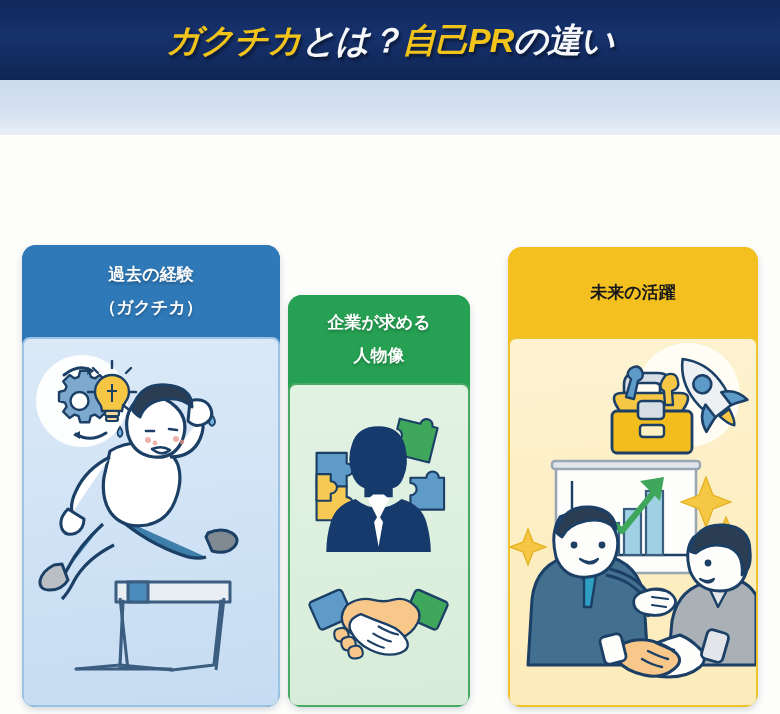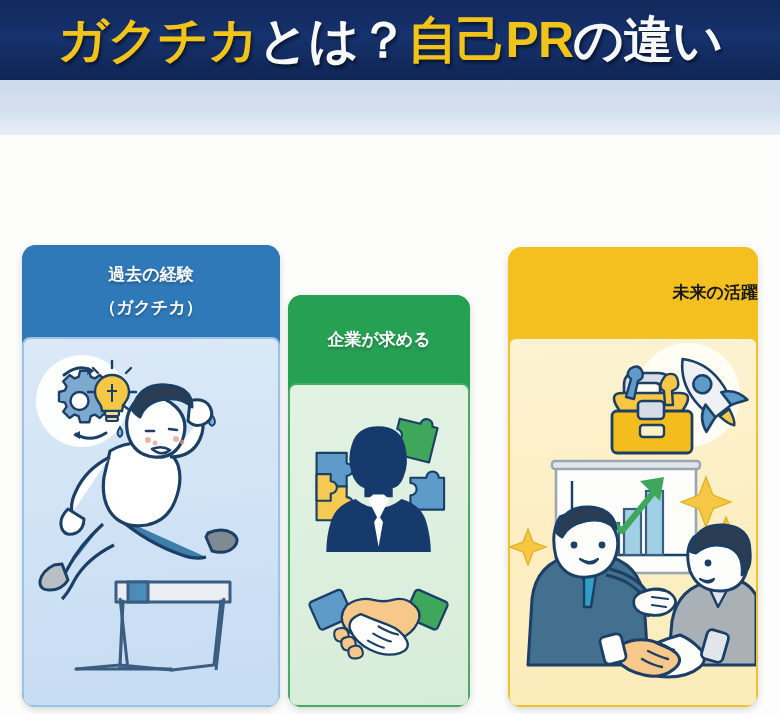--- a/index.html
+++ b/index.html
@@ -24,26 +24,27 @@
     position: absolute;
     left: 0; top: 0;
     width: 780px; height: 80px;
     background: linear-gradient(180deg, #11295c 0%, #16326d 45%, #0f2553 100%);
     display: flex;
     align-items: center;
     justify-content: center;
     overflow: hidden;
   }
   .title-text {
-    font-size: 50px;
+    font-size: 34px;
     font-weight: bold;
     letter-spacing: -1px;
     white-space: nowrap;
     line-height: 1;
     text-shadow: 2px 3px 3px rgba(0,0,0,0.45);
+    font-style: italic;
   }
   .t-yellow { color: #f2c319; }
   .t-white  { color: #f7f8fa; }
 
   
   .sub-band {
     position: absolute;
     left: 0; top: 80px;
     width: 780px; height: 55px;
     background: linear-gradient(180deg, #ccdaec 0%, #d4e0ef 55%, #e8eff7 100%);
@@ -151,21 +152,21 @@
     top: 88px; height: 324px;
     background: linear-gradient(175deg, #e2f2e3 0%, #dcefdd 60%, #d6ecd8 100%);
     border: 2px solid #48ab63;
   }
 
   
   #card-future {
     left: 508px; top: 247px; width: 250px; height: 460px;
     background: #f3c020;
   }
-  #card-future .card-head { height: 90px; background: #f3c020; align-items: flex-end; }
+  #card-future .card-head { height: 90px; background: #f3c020; }
   #card-future .card-head .hl { color: #17181a; }
   #card-future .card-body {
     top: 90px; height: 370px;
     background: linear-gradient(175deg, #fdf3d2 0%, #fdeec2 55%, #fcecbb 100%);
     border: 2px solid #f0c32c;
   }
 
   .illus svg { display: block; width: 100%; height: 100%; }
 </style>
 </head>
@@ -265,20 +266,21 @@
               <circle cx="158" cy="103" r="2.4"></circle>
           </g>
         </svg>
       </div>
     </div>
   </div>
 
   <div class="card" id="card-company">
     <div class="card-head">
       <div class="hl">企業が求める</div>
+      <div class="hl">人物像</div>
     </div>
     <div class="card-body">
       <div class="illus">
         <svg viewBox="0 0 201 320" xmlns="http://www.w3.org/2000/svg">
 
           <g stroke="#1c3f66" stroke-width="2.4" stroke-linejoin="round">
             <path d="M30 56 h34 v12 a7 7 0 0 1 0 14 v12 h-34z" fill="#5e9bc9"></path>
             <path d="M30 94 h34 v12 a7 7 0 0 1 0 14 v12 h-34z" fill="#f6c952"></path>
             <path d="M46 88 a7 7 0 0 1 0 14 l0 8 h-16 v-30 h16z" fill="#f6c952"></path>
           </g>

